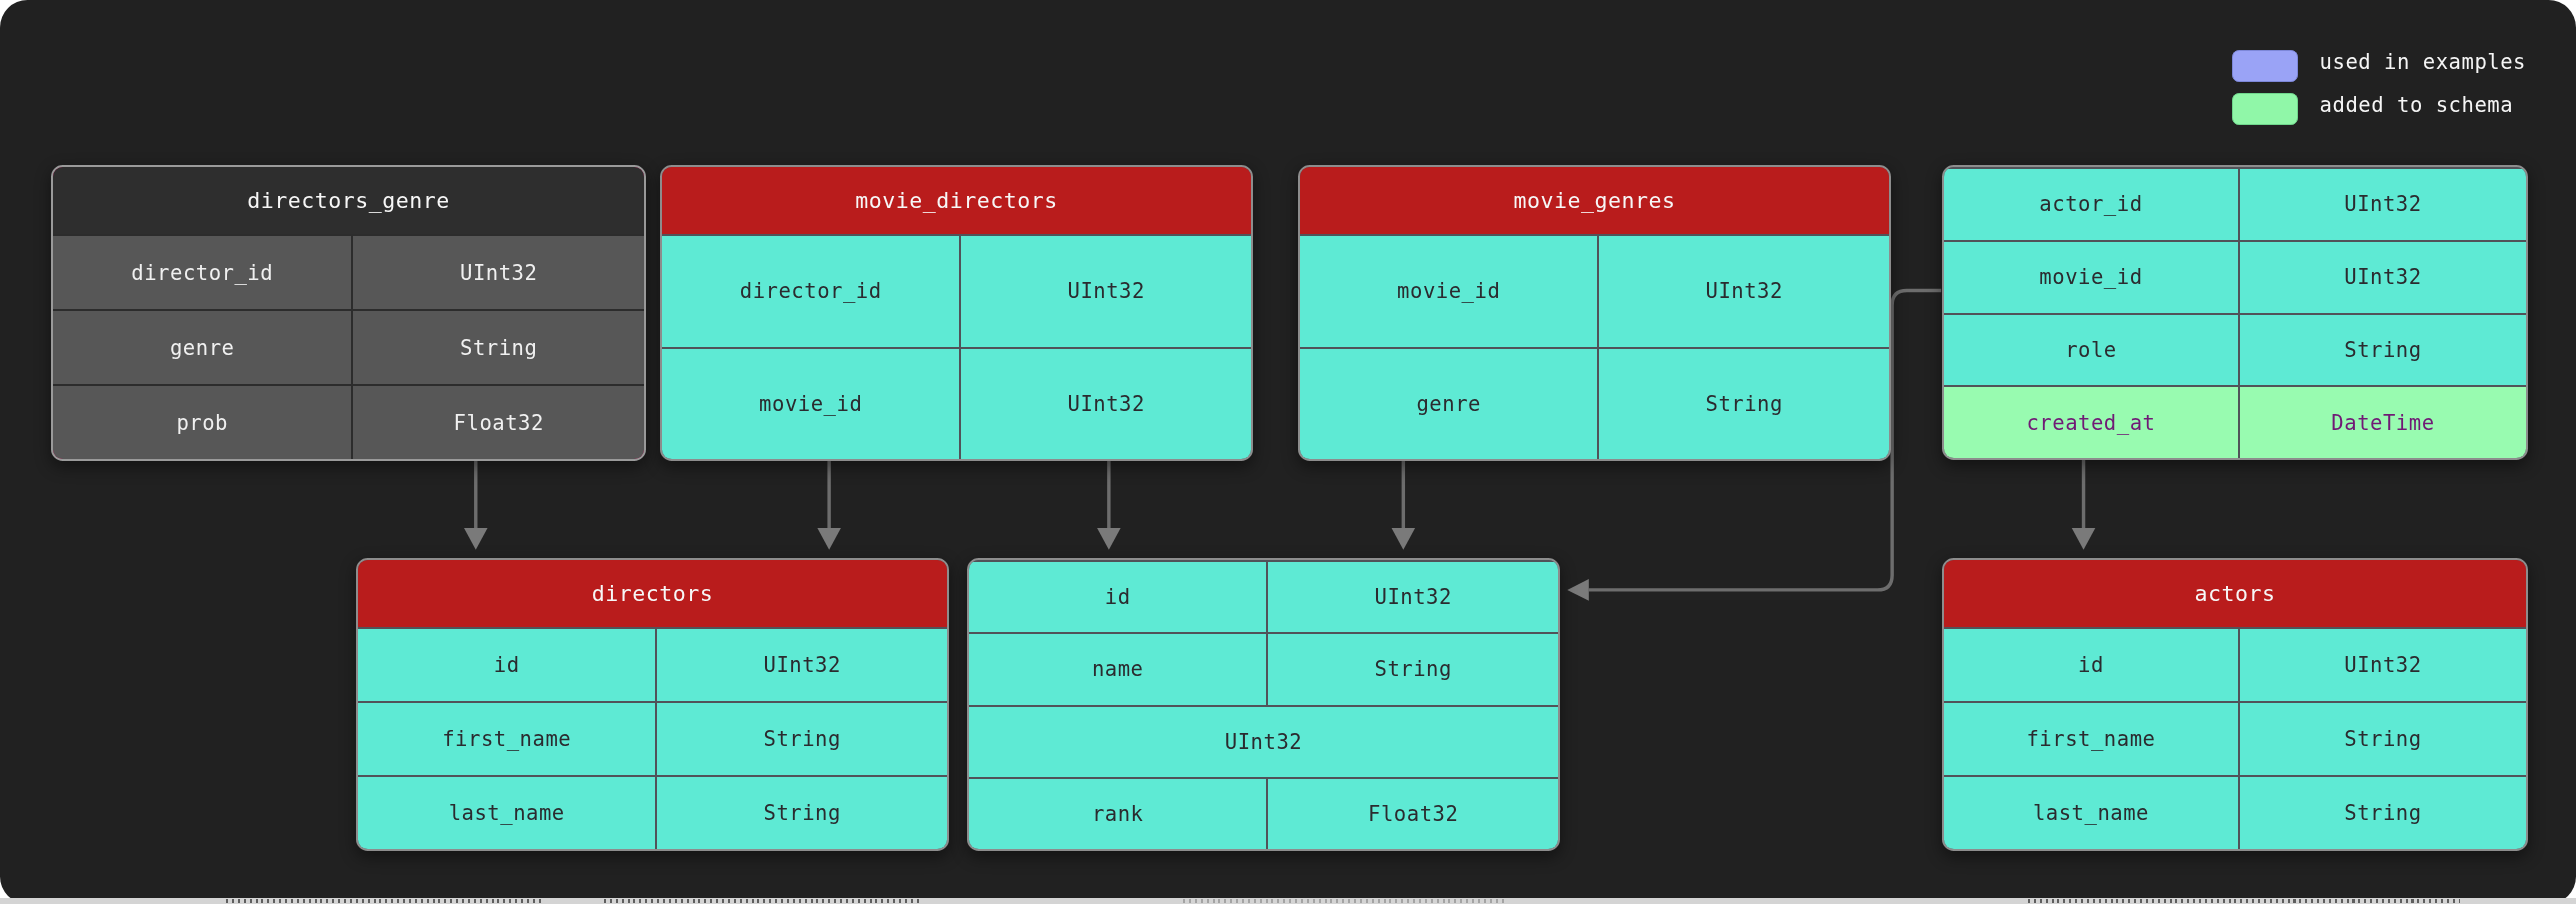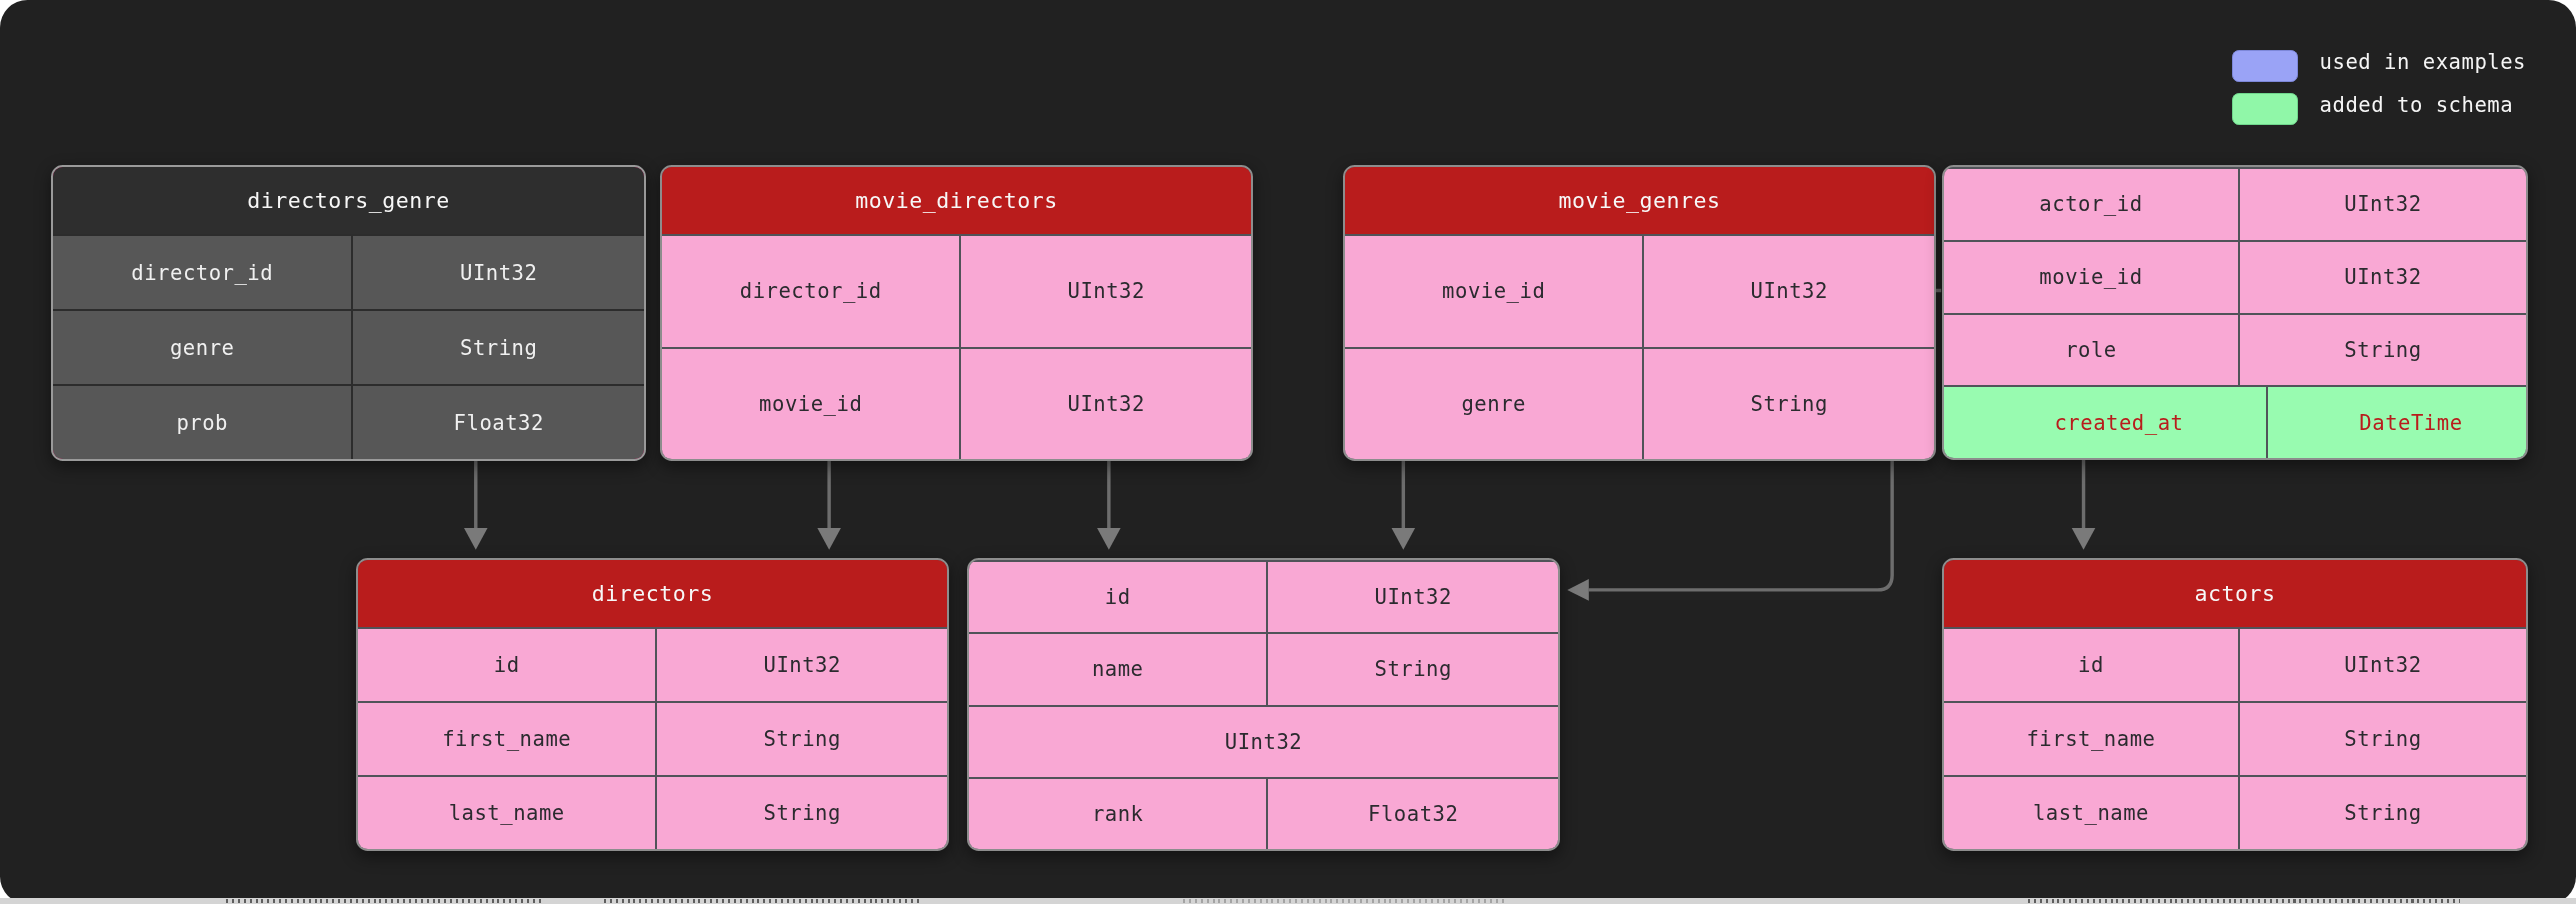--- a/index.html
+++ b/index.html
@@ -26,23 +26,23 @@
   }
   .t-row{flex:1;display:flex;border-top:2.9px solid #515359;}
   .cell{
     display:flex;align-items:center;justify-content:center;
     font-size:20.6px;letter-spacing:0.5px;color:#2b2b2f;
   }
   .cell.name{width:50.5%;border-right:2.9px solid #515359;}
   .cell.type{flex:1;}
   
   .table.blue .t-header{background:#b91c1c;}
-  .table.blue .cell{background:#f9a8d4;}
-  
-  .table.blue .t-row.added .cell{background:#98fbb0;color:#b91c1c;padding-left:28px;}
+  .table.blue .cell{background:#5eead4;}
+  
+  .table.blue .t-row.added .cell{background:#98fbb0;color:#701a75;}
   
   .table.muted{border-color:#9a9a9a;background:#be185d;}
   .table.muted .t-header{background:#2e2e2e;}
   .table.muted .t-row{border-top-color:#2c2c2c;}
   .table.muted .cell{background:#575757;color:#f0f0f0;}
   .table.muted .cell.name{border-right-color:#2c2c2c;}
   
   .legend{position:absolute;left:2232px;top:50px;display:flex;flex-direction:column;gap:11.8px;}
   .legend-row{display:flex;align-items:flex-start;}
   .swatch{width:64px;height:29.5px;border-radius:6.9px;flex:0 0 auto;}
@@ -126,21 +126,21 @@
     <div class="t-row">
       <div class="cell name">director_id</div>
       <div class="cell type">UInt32</div>
     </div>
     <div class="t-row">
       <div class="cell name">movie_id</div>
       <div class="cell type">UInt32</div>
     </div>
   </div>
 
-  <div class="table blue" style="left:1343px;top:165px;width:589px;height:292px">
+  <div class="table blue" style="left:1298px;top:165px;width:589px;height:292px">
     <div class="t-header">movie_genres</div>
     <div class="t-row">
       <div class="cell name">movie_id</div>
       <div class="cell type">UInt32</div>
     </div>
     <div class="t-row">
       <div class="cell name">genre</div>
       <div class="cell type">String</div>
     </div>
   </div>

